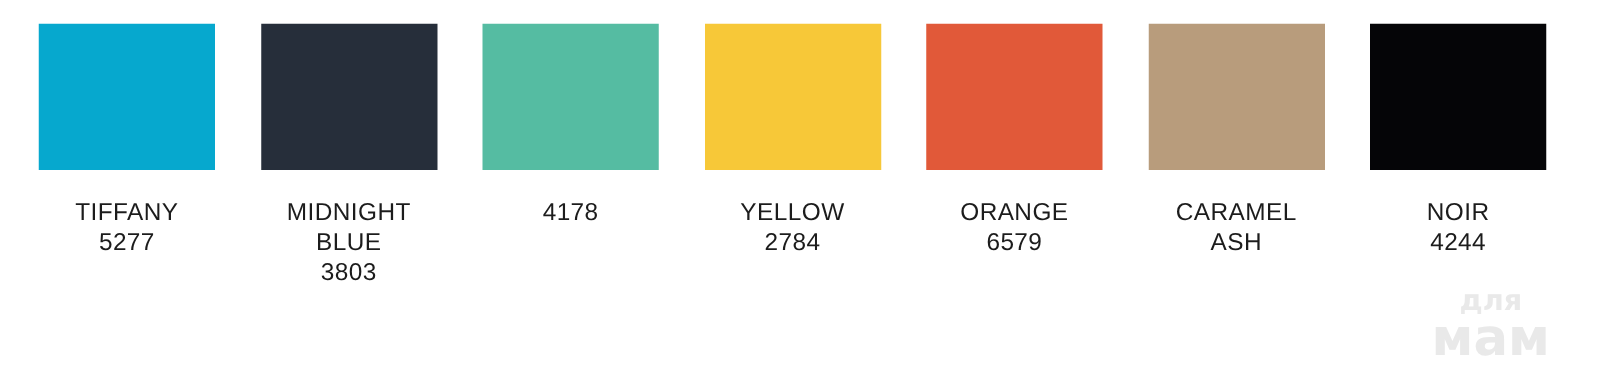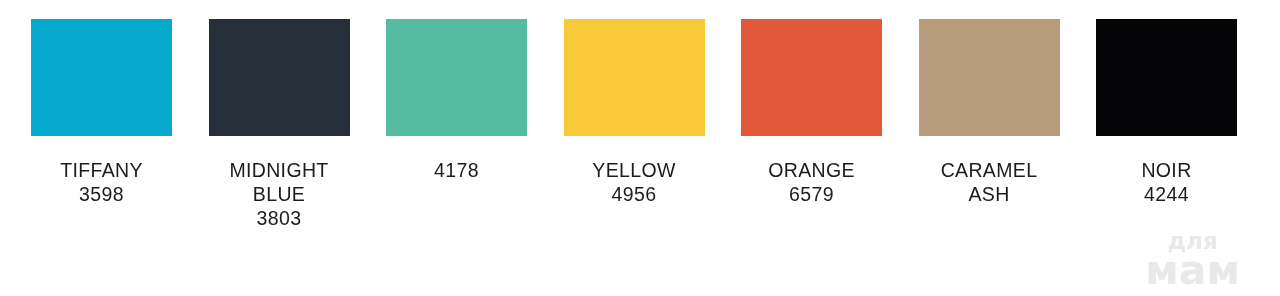--- a/index.html
+++ b/index.html
@@ -93,34 +93,34 @@
   }
 </style>
 </head>
 <body>
 
 <div id="palette-board">
 
   <div id="swatch-row">
       <div class="swatch-cell">
         <div class="swatch-chip" style="background: rgb(6, 168, 206);"></div>
-        <div class="swatch-caption"><span class="swatch-name">TIFFANY</span><span class="swatch-code">3598</span></div>
+        <div class="swatch-caption"><span class="swatch-name">TIFFANY</span><span class="swatch-code">5277</span></div>
       </div>
       <div class="swatch-cell">
         <div class="swatch-chip" style="background: rgb(38, 46, 58);"></div>
         <div class="swatch-caption"><span class="swatch-name">MIDNIGHT
 BLUE</span><span class="swatch-code">3803</span></div>
       </div>
       <div class="swatch-cell">
         <div class="swatch-chip" style="background: rgb(85, 188, 162);"></div>
         <div class="swatch-caption"><span class="swatch-code">4178</span></div>
       </div>
       <div class="swatch-cell">
         <div class="swatch-chip" style="background: rgb(247, 200, 56);"></div>
-        <div class="swatch-caption"><span class="swatch-name">YELLOW</span><span class="swatch-code">4956</span></div>
+        <div class="swatch-caption"><span class="swatch-name">YELLOW</span><span class="swatch-code">2784</span></div>
       </div>
       <div class="swatch-cell">
         <div class="swatch-chip" style="background: rgb(225, 89, 57);"></div>
         <div class="swatch-caption"><span class="swatch-name">ORANGE</span><span class="swatch-code">6579</span></div>
       </div>
       <div class="swatch-cell">
         <div class="swatch-chip" style="background: rgb(184, 156, 124);"></div>
         <div class="swatch-caption"><span class="swatch-name">CARAMEL
 ASH</span></div>
       </div>

